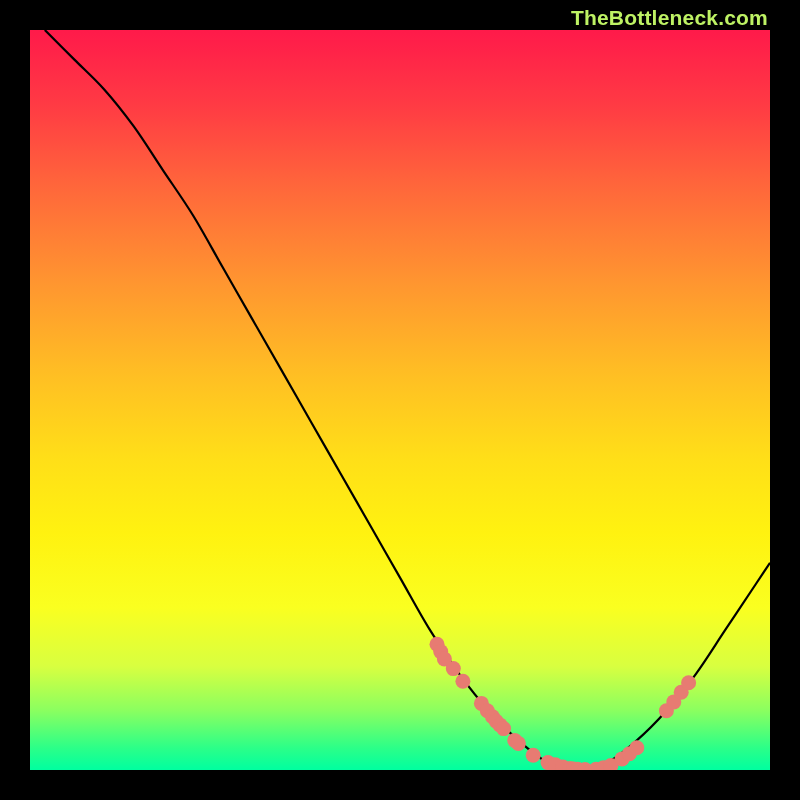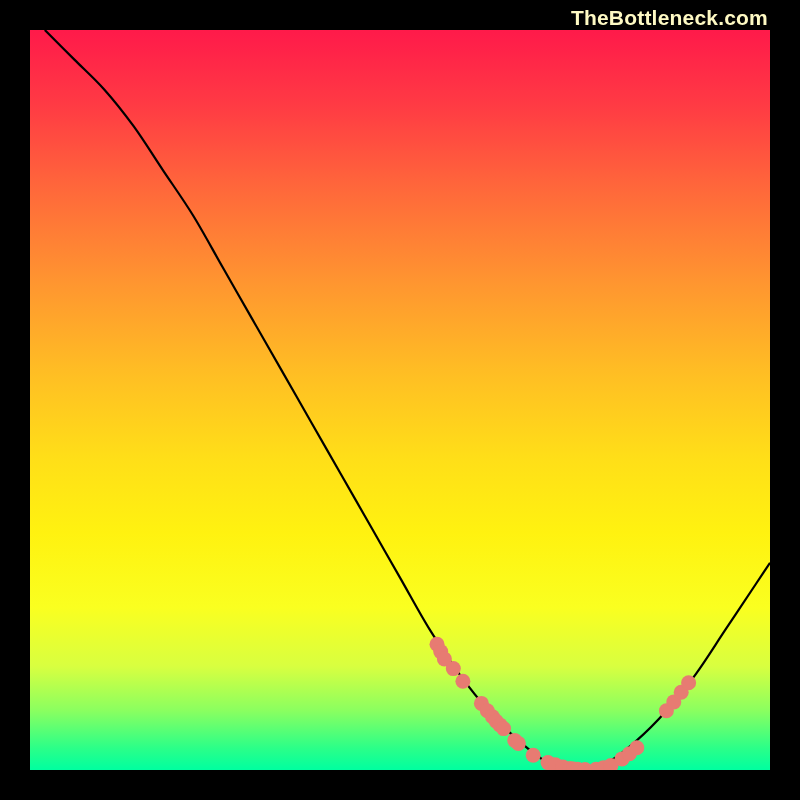--- a/index.html
+++ b/index.html
@@ -25,21 +25,21 @@
       #00ffa0 100%
     );
   }
   .watermark {
     position: absolute;
     top: 6px;
     right: 32px;
     font-family: Arial, Helvetica, sans-serif;
     font-size: 21px;
     font-weight: bold;
-    color: #fef9c3;
+    color: #bef264;
     letter-spacing: 0.2px;
   }
   .curve-svg {
     position: absolute;
     left: 0; top: 0;
     width: 740px; height: 740px;
   }
   .curve-path { fill: none; stroke: #000; stroke-width: 2.2; }
   .marker { fill: #e77b72; stroke: none; }
 </style>

